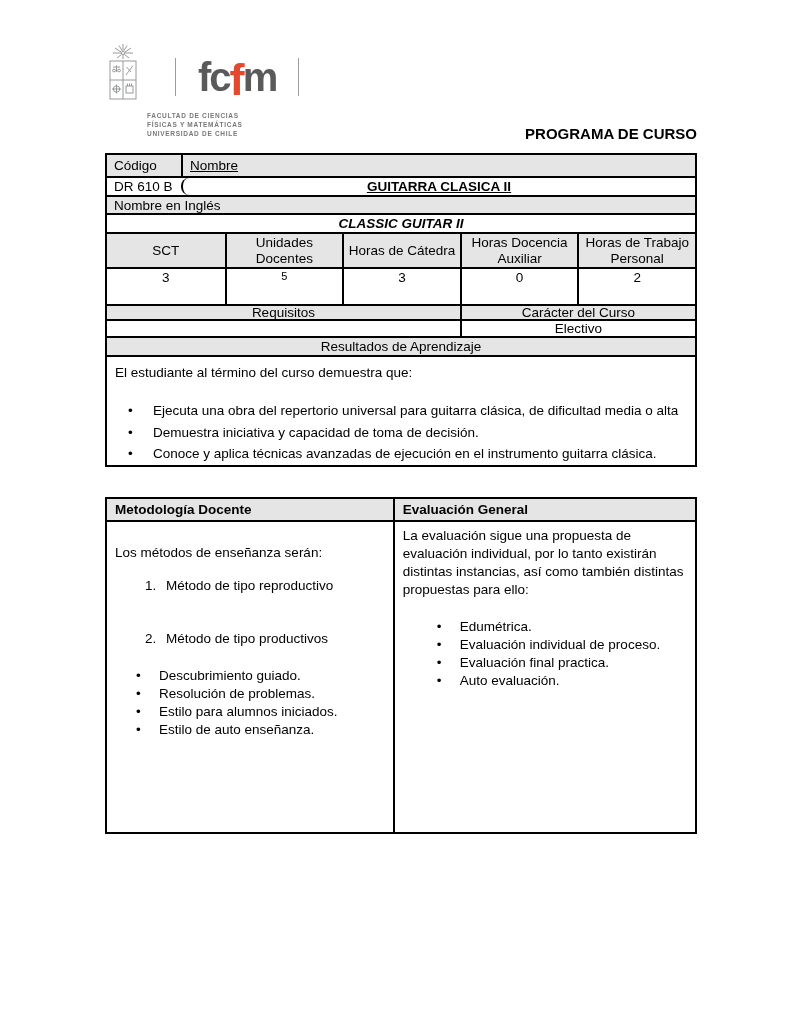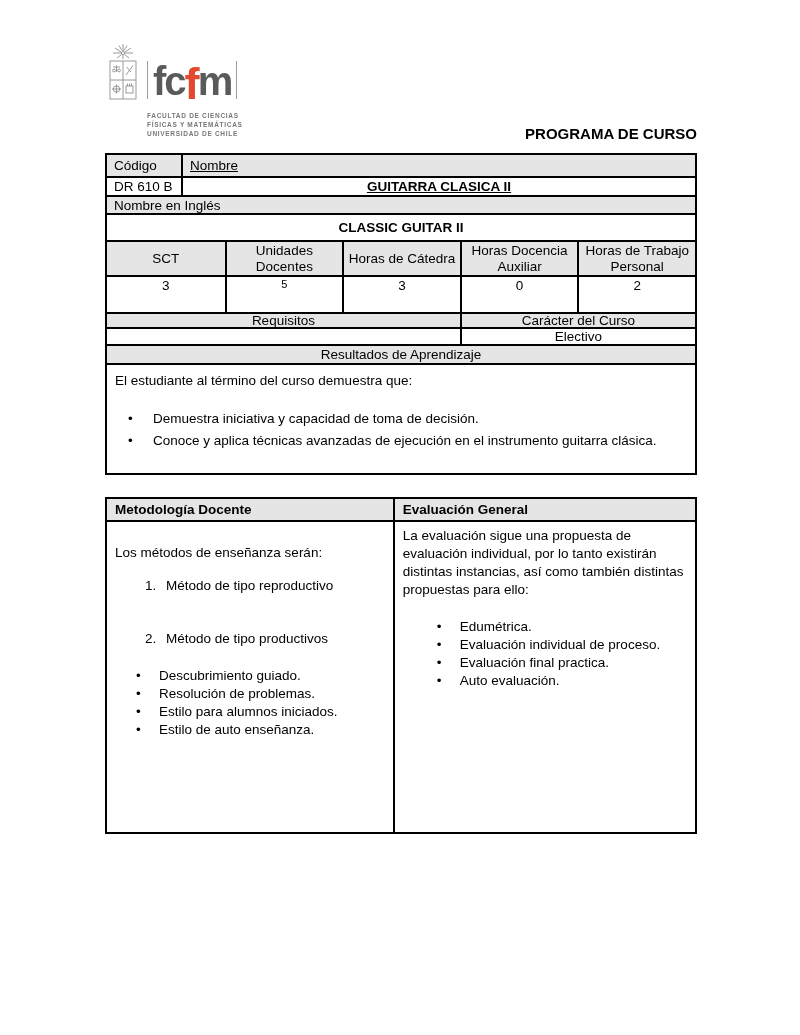--- a/index.html
+++ b/index.html
@@ -6,47 +6,47 @@
   body{
     width:800px;height:1035px;background:#ffffff;position:relative;
     font-family:"Liberation Sans",sans-serif;color:#000;
     -webkit-font-smoothing:antialiased;
   }
   .page{position:absolute;inset:0;}
 
   
   .logo{position:absolute;left:106px;top:44px;display:flex;align-items:flex-start;gap:7px;}
   .logo-right{display:flex;flex-direction:column;}
-  .fcfm-row{display:flex;align-items:center;gap:5px;height:44px;margin-top:14px;}
+  .fcfm-row{display:flex;align-items:flex-start;gap:22px;height:44px;margin-top:14px;margin-left:28px;}
   .vline{width:1px;background:#9b9c9e;height:38px;}
   .fcfm{font-weight:bold;font-size:40px;line-height:0.78;letter-spacing:-2px;color:#595a5c;white-space:nowrap;}
   .fcfm .red-f{color:#e2492f;font-size:1.13em;display:inline-block;transform:translateY(4px);}
   .logo-caption{margin-top:9px;font-size:6.5px;font-weight:bold;letter-spacing:0.7px;
     color:#77787b;line-height:1.4;white-space:nowrap;}
 
   
   .doc-title{position:absolute;left:105px;width:592px;top:125px;text-align:right;
     font-weight:bold;font-size:15px;}
 
   
   .tbl{position:absolute;left:105px;width:592px;border:2px solid #000;box-sizing:border-box;
     font-size:13.5px;background:#fff;}
   .tr{display:flex;box-sizing:border-box;border-top:2px solid #000;align-items:stretch;}
   .tr:first-child{border-top:none;}
   .td{box-sizing:border-box;border-left:2px solid #000;padding:1px 7px;overflow:hidden;}
   .td:first-child{border-left:none;}
   .gray{background:#e5e5e5;}
   .c{text-align:center;}
-  .b{font-weight:bold;}
+  .b{font-weight:bold;border-radius:8px;}
   .vmid{display:flex;align-items:center;}
   .vmid.c{justify-content:center;text-align:center;}
 
   
   .t1{top:153px;}
-  .t1 .r1{height:21px;} .t1 .r2{height:19px;} .t1 .r3{height:18px;} .t1 .r4{height:27px;}
+  .t1 .r1{height:21px;} .t1 .r2{height:19px;} .t1 .r3{height:18px;} .t1 .r4{height:19px;font-style:italic;}
   .t1 .r5{height:35px;} .t1 .r6{height:37px;} .t1 .r7{height:15px;} .t1 .r8{height:17px;}
   .t1 .r9{height:19px;} .t1 .r10{height:110px;}
   .w-codigo{flex:0 0 74px;}
   .w-rest{flex:1;text-decoration:underline;}
   .col5{flex:1 1 20%;line-height:1.18;padding:1px 4px;}
   .w-req{flex:0 0 60%;}
   .w-car{flex:1;}
   .val-small{font-size:11px;}
   .full{flex:1;}
 
@@ -181,20 +181,24 @@
     </div>
     <div class="tr r9">
       <div class="td gray full vmid c">Resultados de Aprendizaje</div>
     </div>
     <div class="tr r10">
       <div class="td full results-cell">
         <div>El estudiante al término del curso demuestra que:</div>
         <div class="blist">
           <div class="brow">
             <span class="dot"></span>
+            <span class="txt">Ejecuta una obra del repertorio universal para guitarra clásica, de dificultad media o alta</span>
+          </div>
+          <div class="brow">
+            <span class="dot"></span>
             <span class="txt">Demuestra iniciativa y capacidad de toma de decisión.</span>
           </div>
           <div class="brow">
             <span class="dot"></span>
             <span class="txt">Conoce y aplica técnicas avanzadas de ejecución en el instrumento guitarra clásica.</span>
           </div>
         </div>
       </div>
     </div>
   </div>

